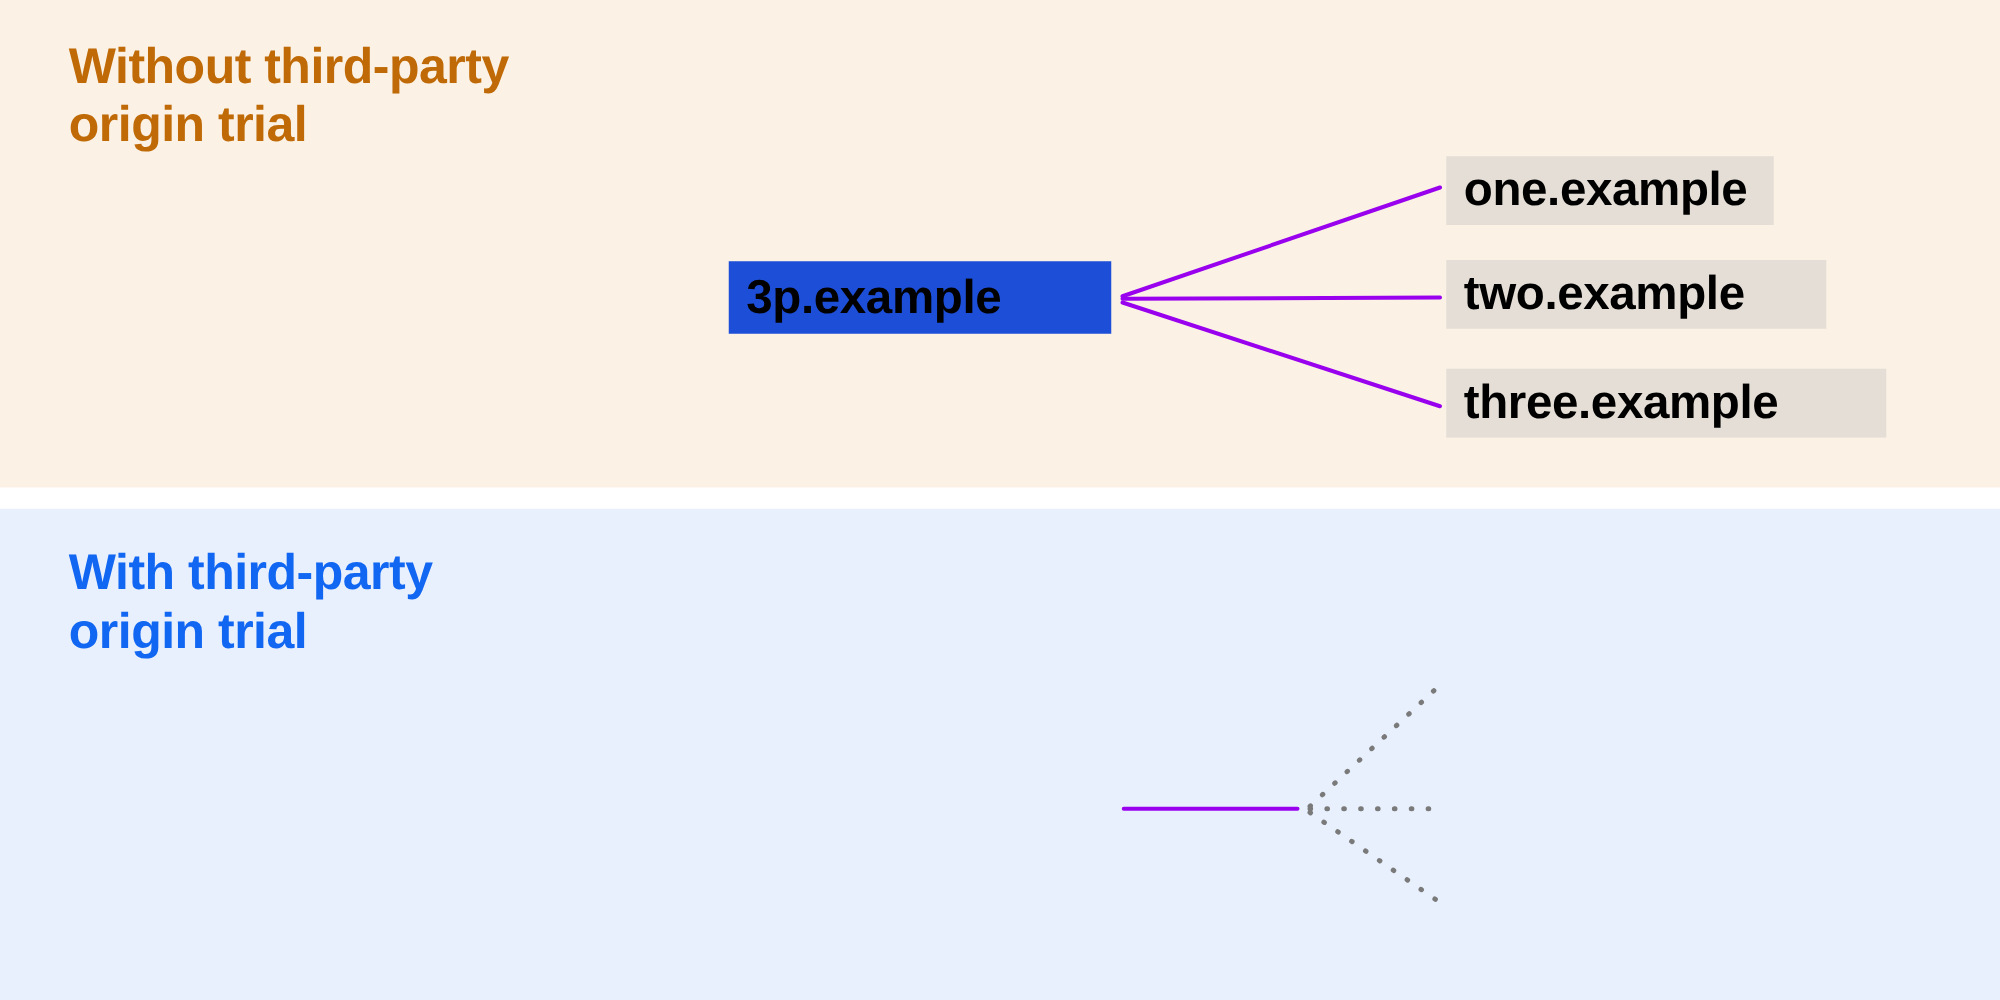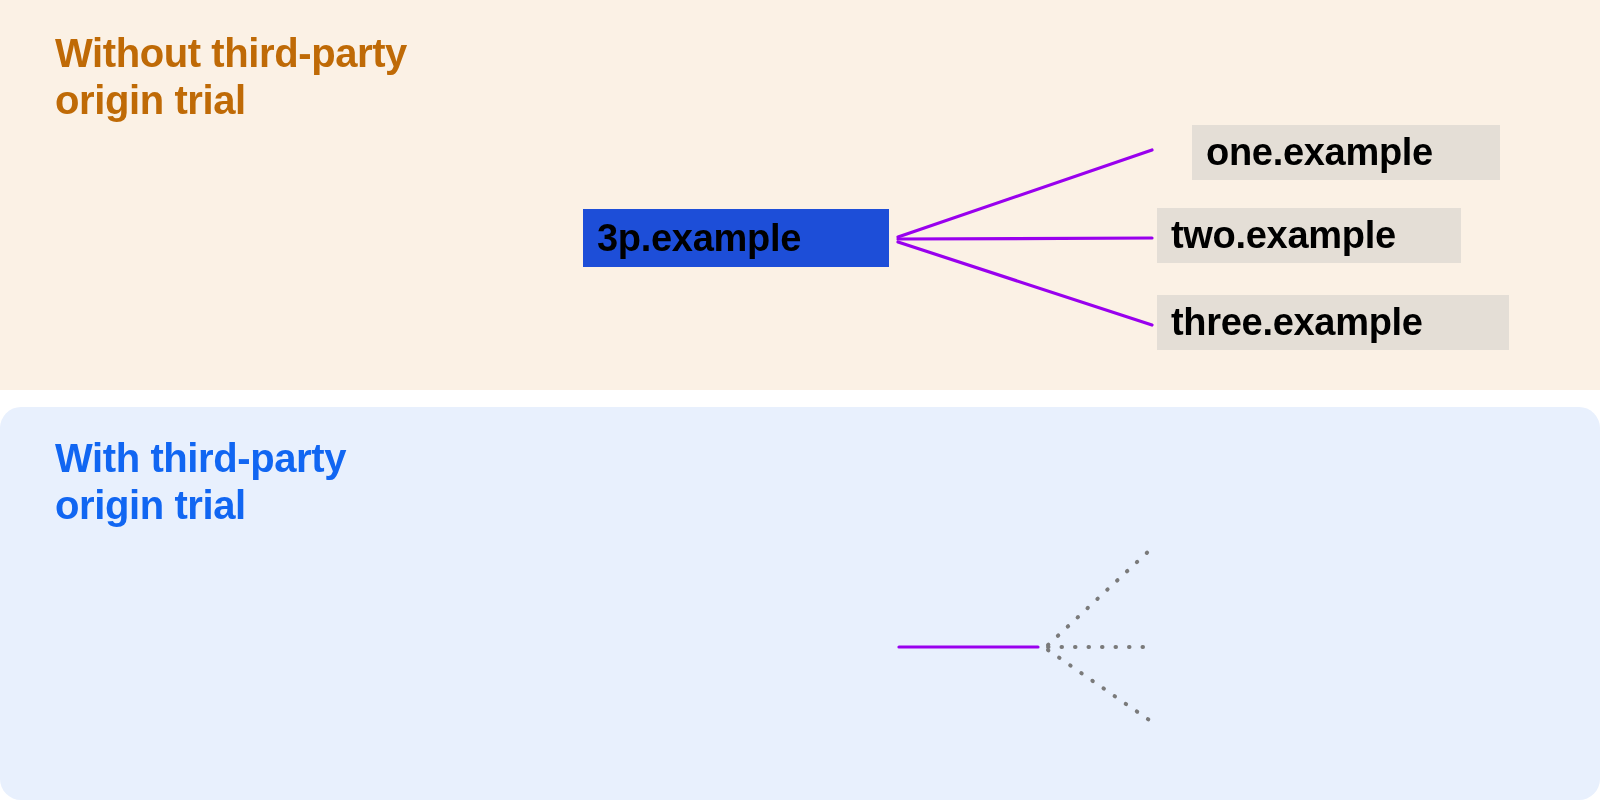--- a/index.html
+++ b/index.html
@@ -29,21 +29,20 @@
   }
   .panel--without {
     top: 0;
     height: 390px;
     background: #fbf1e5;
   }
   .panel--with {
     top: 407px;
     height: 393px;
     background: #e8f0fd;
-    border-radius: 21px;
   }
 
   
   .panel-title {
     position: absolute;
     left: 55px;
     font-size: 40px;
     font-weight: bold;
     line-height: 1.18;
     letter-spacing: -0.4px;
@@ -103,21 +102,21 @@
     top: 209px;
     width: 306px;
     height: 58px;
     background: #1d4ed8;
   }
   .chip--dst-beige {
     background: #e4ded6;
     height: 55px;
     left: 1157px;
   }
-  .t-one   { top: 125px; width: 308px; margin-left: 35px; }
+  .t-one   { top: 125px; width: 262px; }
   .t-two   { top: 208px; width: 304px; }
   .t-three { top: 295px; width: 352px; }
 
   
   .connectors {
     position: absolute;
     left: 0;
     top: 0;
     width: 1600px;
     height: 800px;

